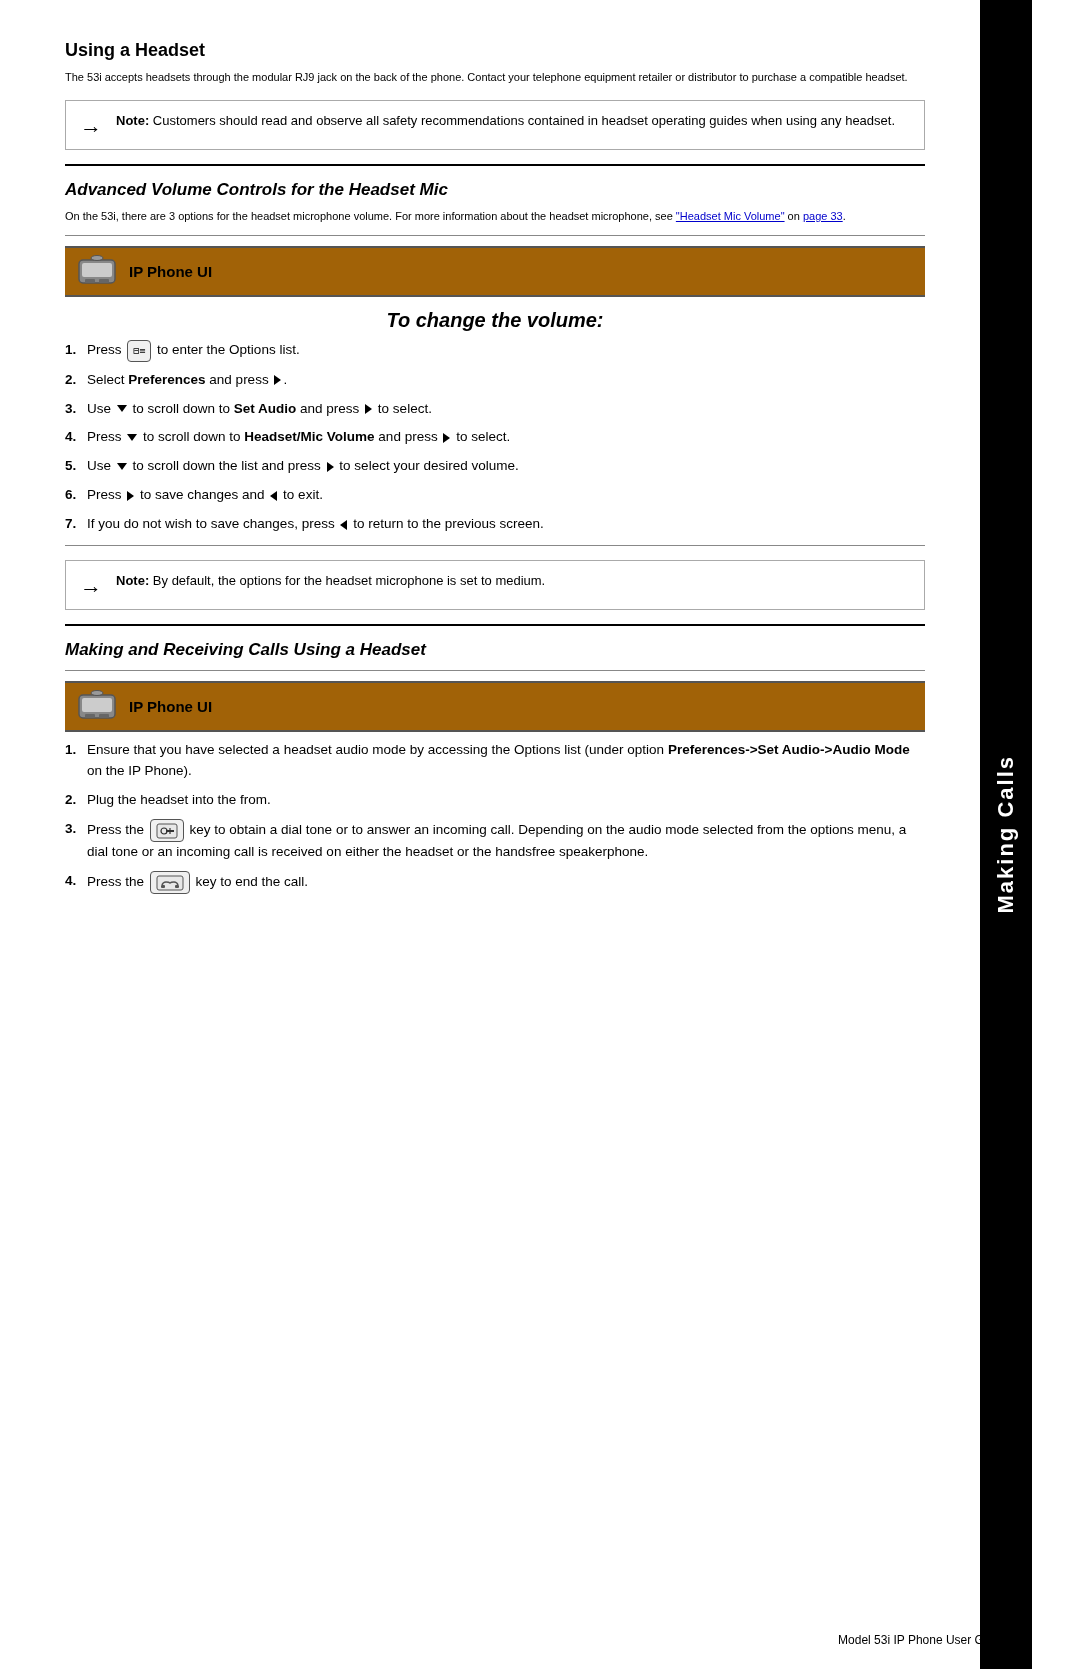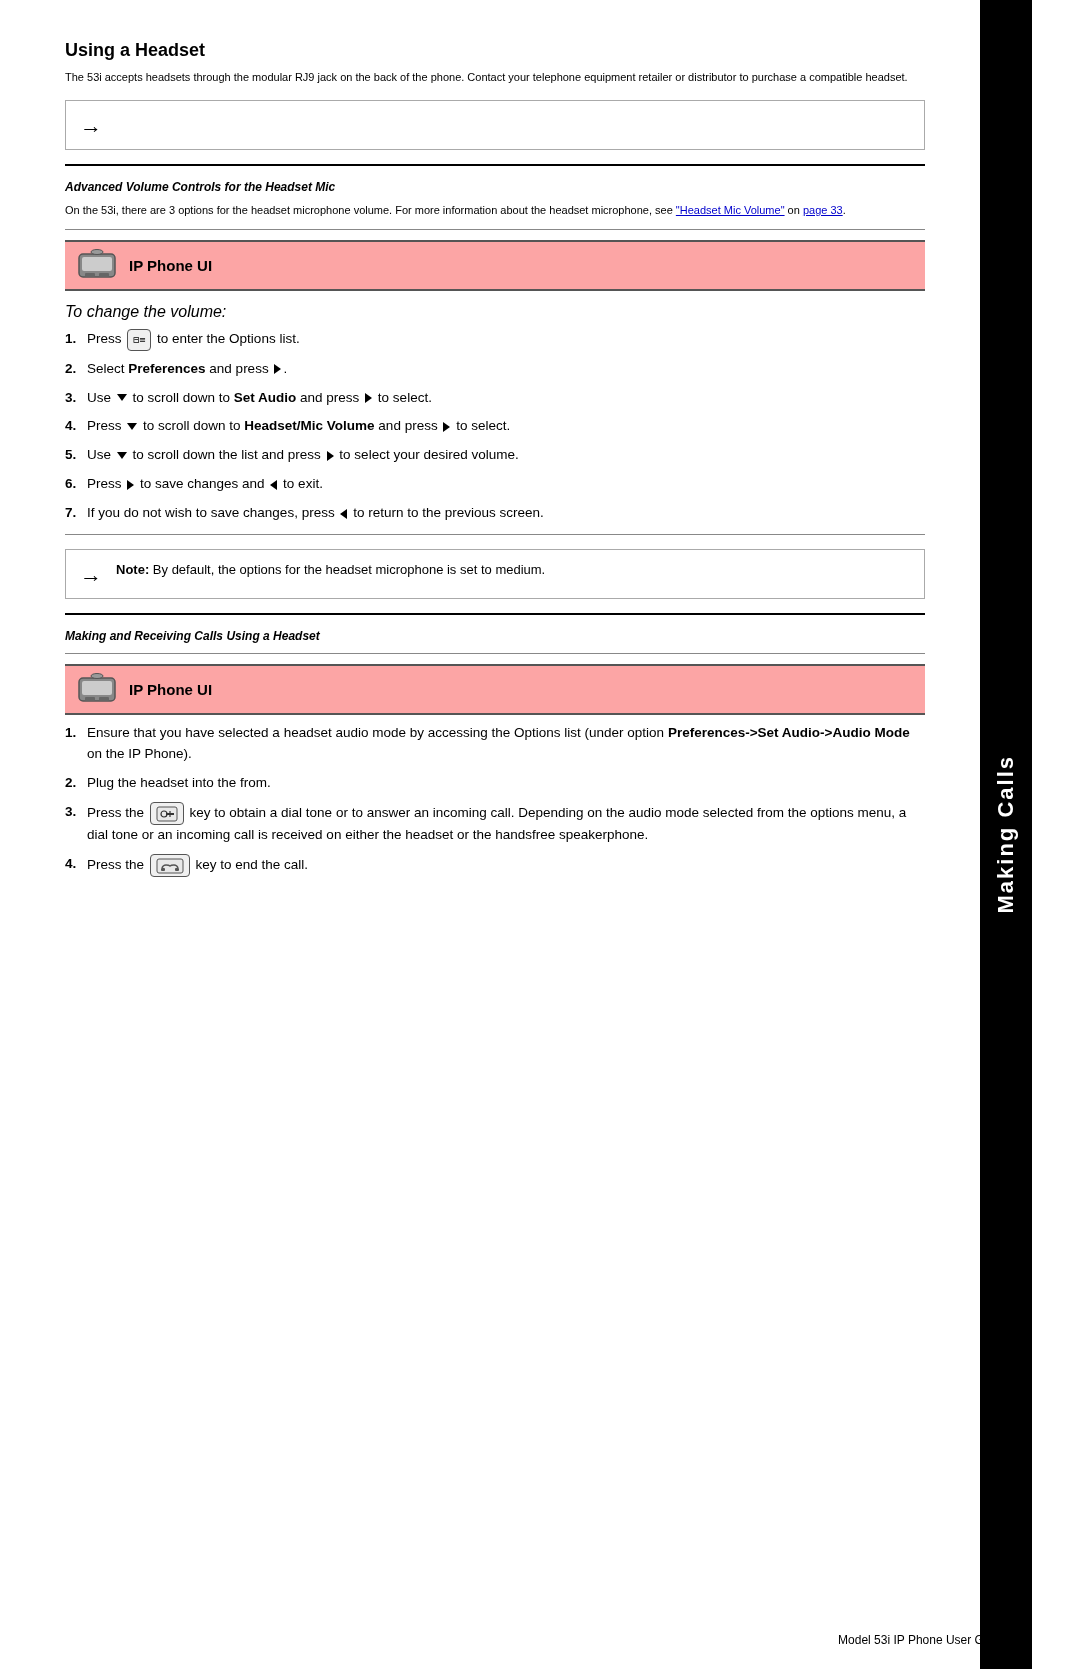--- a/index.html
+++ b/index.html
@@ -48,21 +48,21 @@
 
     
     h2.section-title {
       font-size: 18px;
       font-weight: bold;
       margin-bottom: 8px;
       color: #000;
     }
 
     h2.italic-title {
-      font-size: 12px;
+      font-size: 17px;
       font-style: italic;
       font-weight: bold;
       margin-bottom: 8px;
       color: #000;
     }
 
     
     hr.thick {
       border: none;
       border-top: 2px solid #000;
@@ -111,21 +111,21 @@
     }
 
     .note-text strong {
       font-weight: bold;
     }
 
     
     .ip-phone-bar {
       display: flex;
       align-items: center;
-      background: #fca5a5;
+      background: #a16207;
       border-top: 2px solid #555;
       border-bottom: 2px solid #555;
       padding: 6px 12px;
       gap: 12px;
       margin: 10px 0 8px 0;
     }
 
     .phone-icon {
       width: 40px;
       height: 35px;
@@ -134,23 +134,24 @@
 
     .ip-phone-label {
       font-size: 15px;
       font-weight: bold;
       color: #000;
     }
 
     
     .sub-italic {
       font-style: italic;
-      font-weight: normal;
-      font-size: 16px;
+      font-weight: bold;
+      font-size: 20px;
       margin: 12px 0 8px 0;
+      text-align: center;
     }
 
     
     .numbered-list {
       list-style: none;
       padding: 0;
       margin: 6px 0;
     }
 
     .numbered-list li {
@@ -247,20 +248,24 @@
 <body>
 
 <div class="page-wrapper">
   <div class="main-content">
 
     <h2 class="section-title">Using a Headset</h2>
     <p class="body-text">The 53i accepts headsets through the modular RJ9 jack on the back of the phone. Contact your telephone equipment retailer or distributor to purchase a compatible headset.</p>
 
     <div class="note-box">
       <div class="note-arrow">→</div>
+      <div class="note-text">
+        <strong>Note:</strong>
+        <span>Customers should read and observe all safety recommendations contained in headset operating guides when using any headset.</span>
+      </div>
     </div>
 
     <hr class="thick">
 
     <h2 class="italic-title">Advanced Volume Controls for the Headset Mic</h2>
     <p class="body-text">
       <span>On the 53i, there are 3 options for the headset microphone volume. For more information about the headset microphone, see </span><a class="link">"Headset Mic Volume"</a><span> on </span><a class="link">page 33</a><span>.</span>
     </p>
 
     <hr class="thin">

